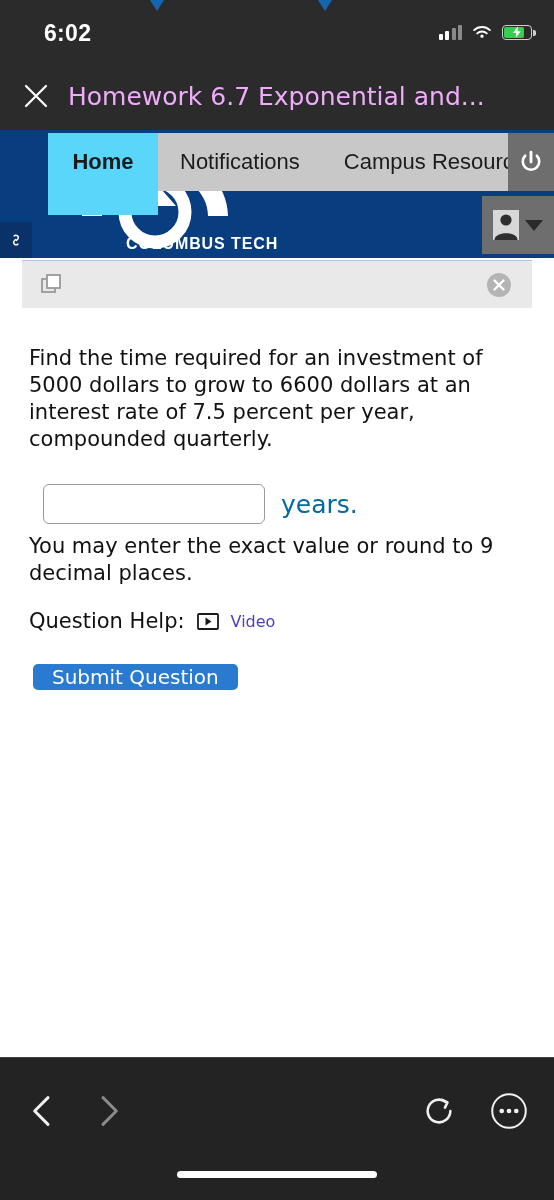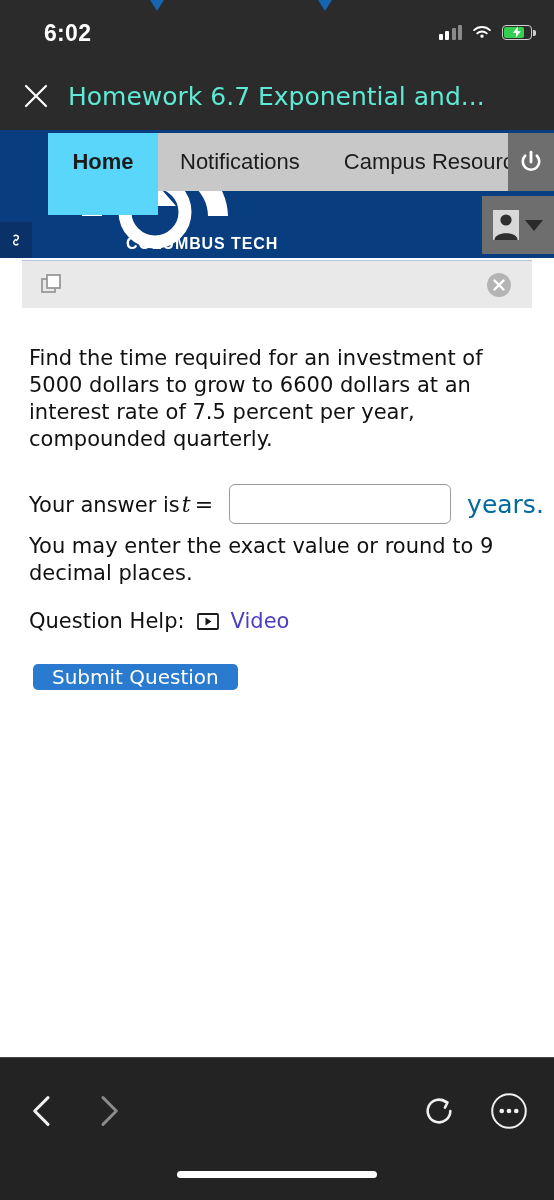--- a/index.html
+++ b/index.html
@@ -49,21 +49,21 @@
     width:14px; height:14px;
   }
 
   
   .titlebar{
     position:absolute; top:62px; left:0; width:554px; height:68px;
     background:#2b2b2b; display:flex; align-items:center;
   }
   .close-x{ margin-left:20px; width:32px; height:32px; flex:none; }
   .page-title{
-    margin-left:16px; color:#5eead4; font-size:25px;
+    margin-left:16px; color:#f0abfc; font-size:25px;
     white-space:nowrap; overflow:hidden;
     font-family:"DejaVu Sans", sans-serif;
     text-align:center;
   }
 
   
   .siteheader{
     position:absolute; top:130px; left:0; width:554px; height:128px;
     background:#083d80; overflow:hidden;
   }
@@ -167,21 +167,21 @@
     position:absolute; left:29px; top:221px; width:505px;
     font-size:21px; line-height:1.28; color:#111111;
   }
   .helprow{
     position:absolute; left:29px; top:297px;
     display:flex; align-items:center; gap:12px;
   }
   .helprow .lbl{ font-size:21px; color:#111111; }
   .video-icon{ width:22px; height:17px; }
   .video-link{
-    font-size:21px; color:#4b3fbf; text-decoration:none;
+    font-size:16px; color:#4b3fbf; text-decoration:none;
   }
   .submit-btn{
     position:absolute; left:33px; top:352px;
     background:#2a7ad0; color:#ffffff; border:none; border-radius:5px;
     font-size:20px; padding:1px 19px;
     font-family:"DejaVu Sans", sans-serif; cursor:pointer;
   }
 
   
   .bottombar{
@@ -295,23 +295,20 @@
         <path d="M8.5 8.5 L17.5 17.5 M17.5 8.5 L8.5 17.5" stroke="#fff" stroke-width="2.4" stroke-linecap="round"></path>
       </svg>
     </div>
   </div>
 
   <div class="content">
 
     <div class="qtext">Find the time required for an investment of 5000 dollars to grow to 6600 dollars at an interest rate of 7.5 percent per year, compounded quarterly.</div>
 
     <div class="answer-row">
-      <span class="answer-label">
-        <span>Your answer is</span><span class="mathvar">t</span><span class="mathvar">=</span>
-      </span>
       <input class="answer-input" type="text" value="" style="">
       <span class="answer-units">years.</span>
     </div>
 
     <div class="hint">You may enter the exact value or round to 9 decimal places.</div>
 
     <div class="helprow">
       <span class="lbl">Question Help:</span>
       <svg class="video-icon" viewBox="0 0 22 17">
         <rect x="1" y="1" width="20" height="15" fill="none" stroke="#1a1a1a" stroke-width="1.8" rx="1"></rect>

